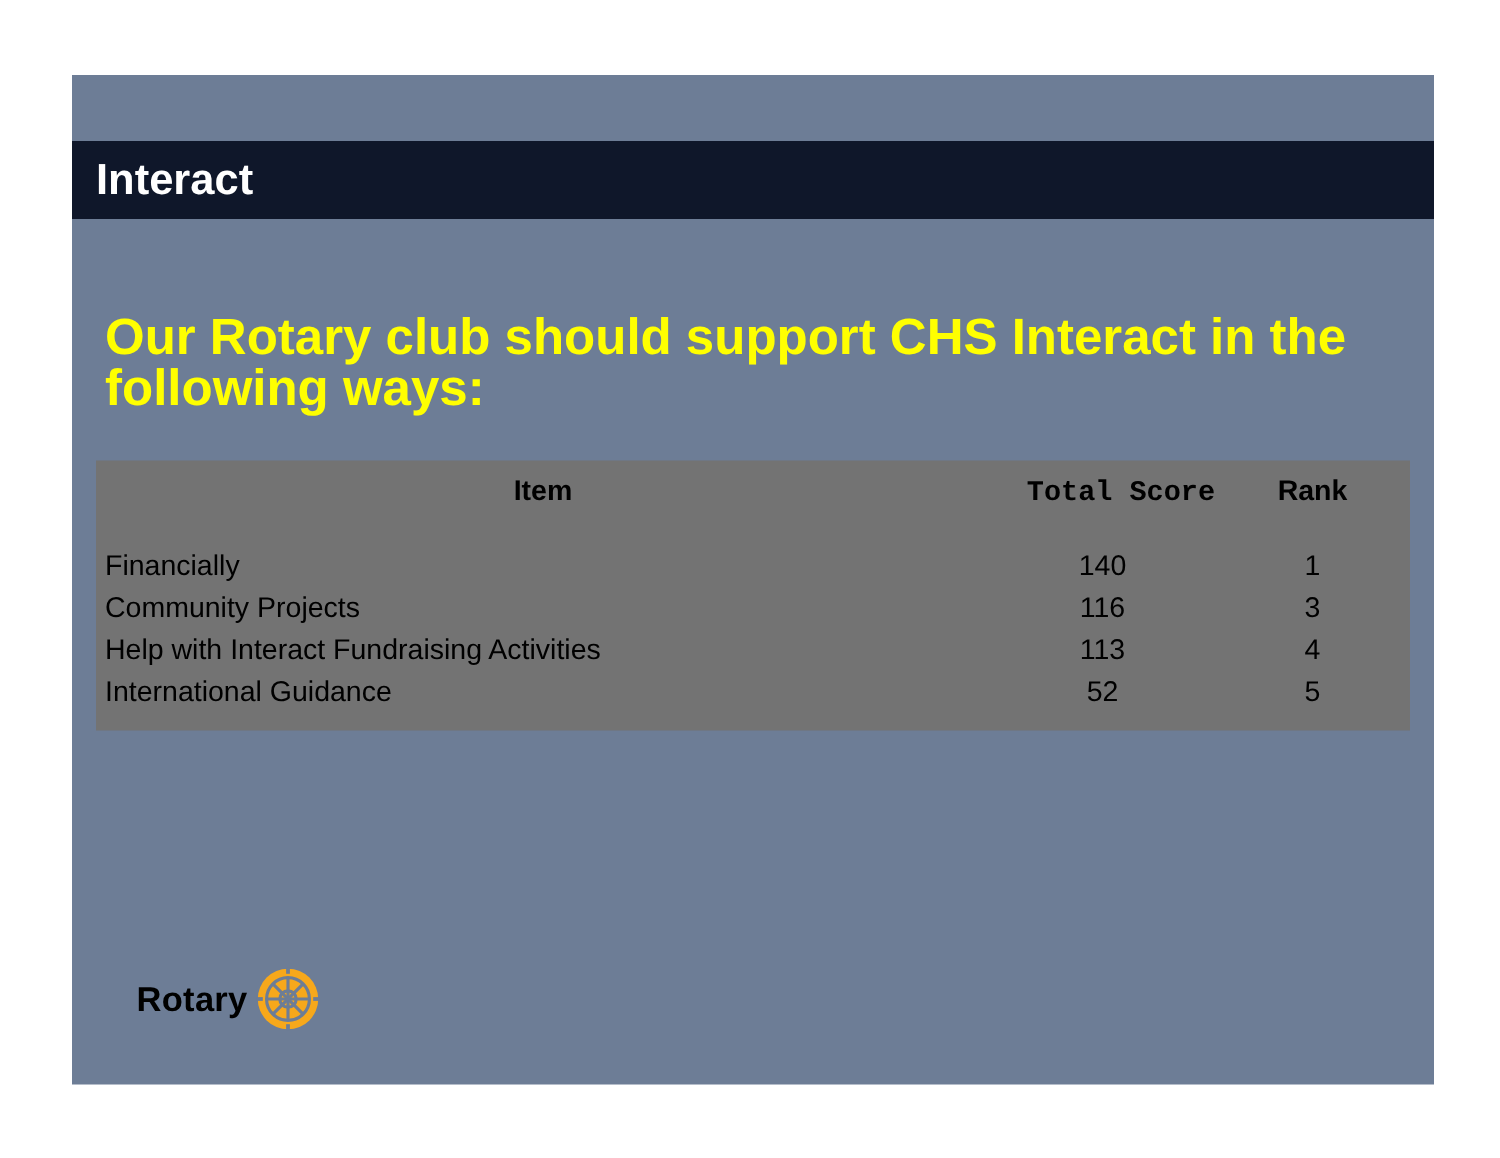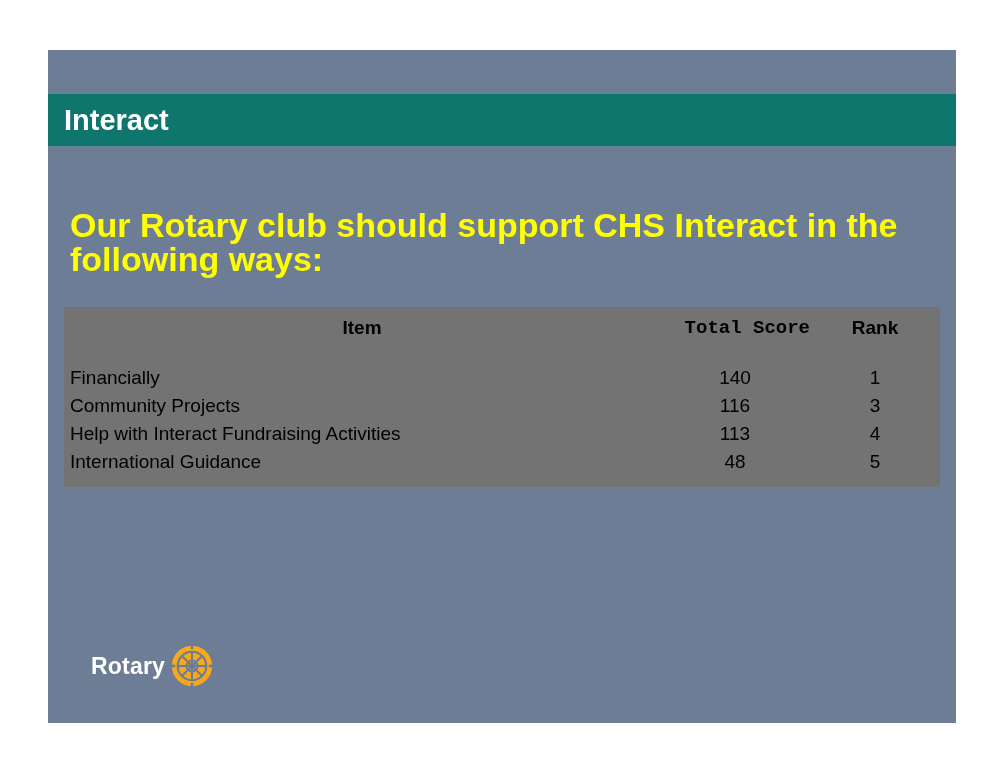--- a/index.html
+++ b/index.html
@@ -25,21 +25,21 @@
     height: 673px;
     background: #6d7d96;
     box-sizing: border-box;
   }
   .title-bar {
     position: absolute;
     left: 0px;
     top: 44px;
     width: 908px;
     height: 52px;
-    background: #0f766e;
+    background: #0f172a;
     display: flex;
     align-items: center;
   }
   .title-text {
     color: #ffffff;
     font-size: 29px;
     font-weight: bold;
     margin-left: 16px;
     letter-spacing: 0px;
   }
@@ -89,21 +89,21 @@
 
   .rotary-logo {
     position: absolute;
     left: 43px;
     bottom: 36px;
     display: flex;
     align-items: center;
     gap: 6px;
   }
   .rotary-word {
-    color: #ffffff;
+    color: #000000;
     font-size: 23px;
     font-weight: bold;
     letter-spacing: 0.2px;
   }
   .rotary-mark {
     width: 42px;
     height: 42px;
     position: relative;
   }
 </style>
@@ -139,21 +139,21 @@
             <td class="col-score">116</td>
             <td class="col-rank">3</td>
           </tr>
           <tr>
             <td class="col-item">Help with Interact Fundraising Activities</td>
             <td class="col-score">113</td>
             <td class="col-rank">4</td>
           </tr>
           <tr>
             <td class="col-item">International Guidance</td>
-            <td class="col-score">48</td>
+            <td class="col-score">52</td>
             <td class="col-rank">5</td>
           </tr>
         </tbody>
       </table>
     </div>
 
     <div class="rotary-logo">
       <span class="rotary-word">Rotary</span>
       <span class="rotary-mark">
         <svg viewBox="0 0 100 100" width="42" height="42" aria-hidden="true">

